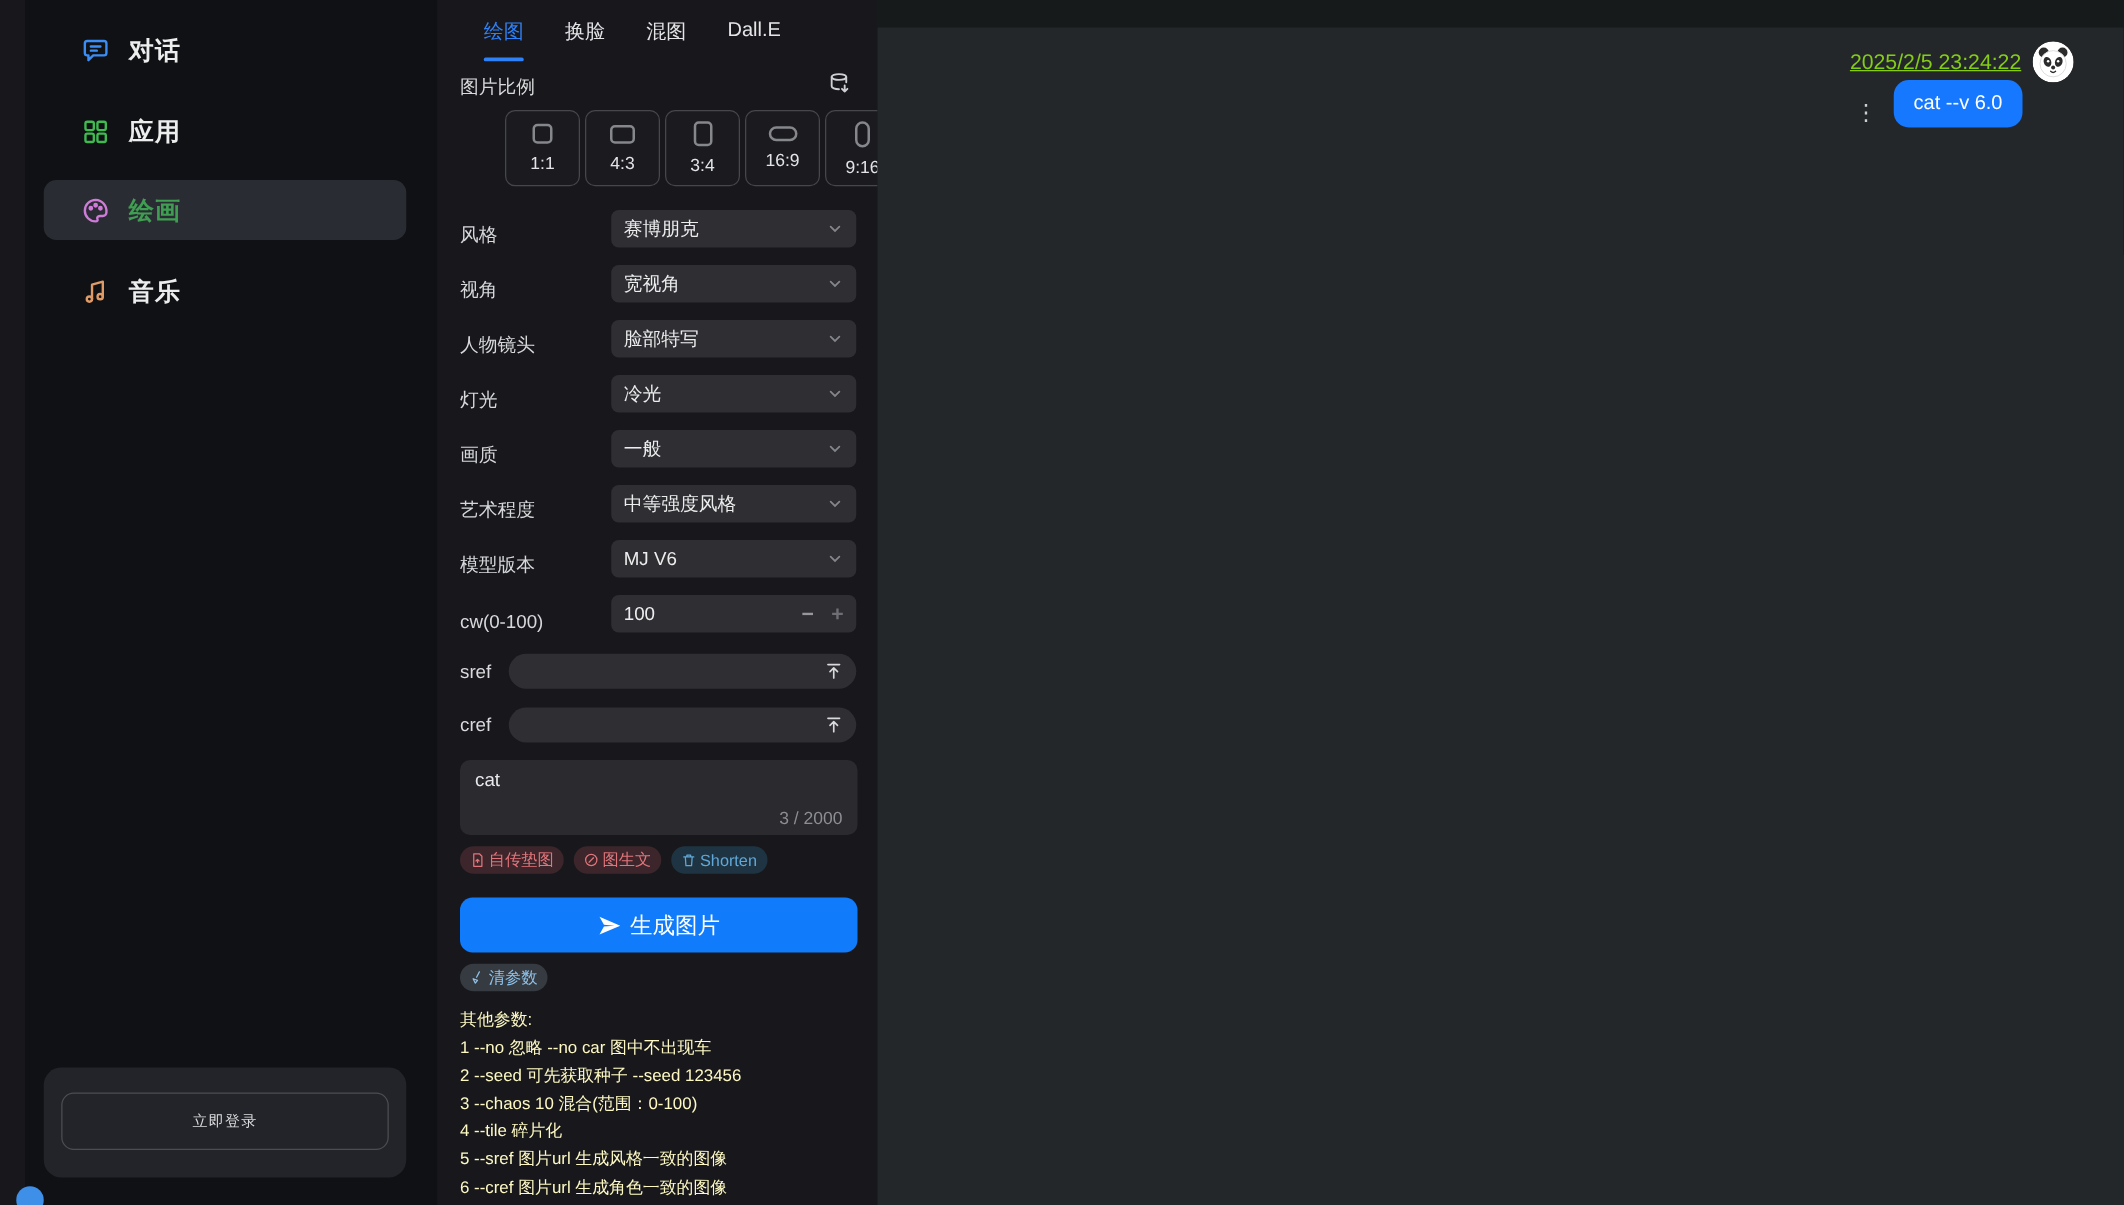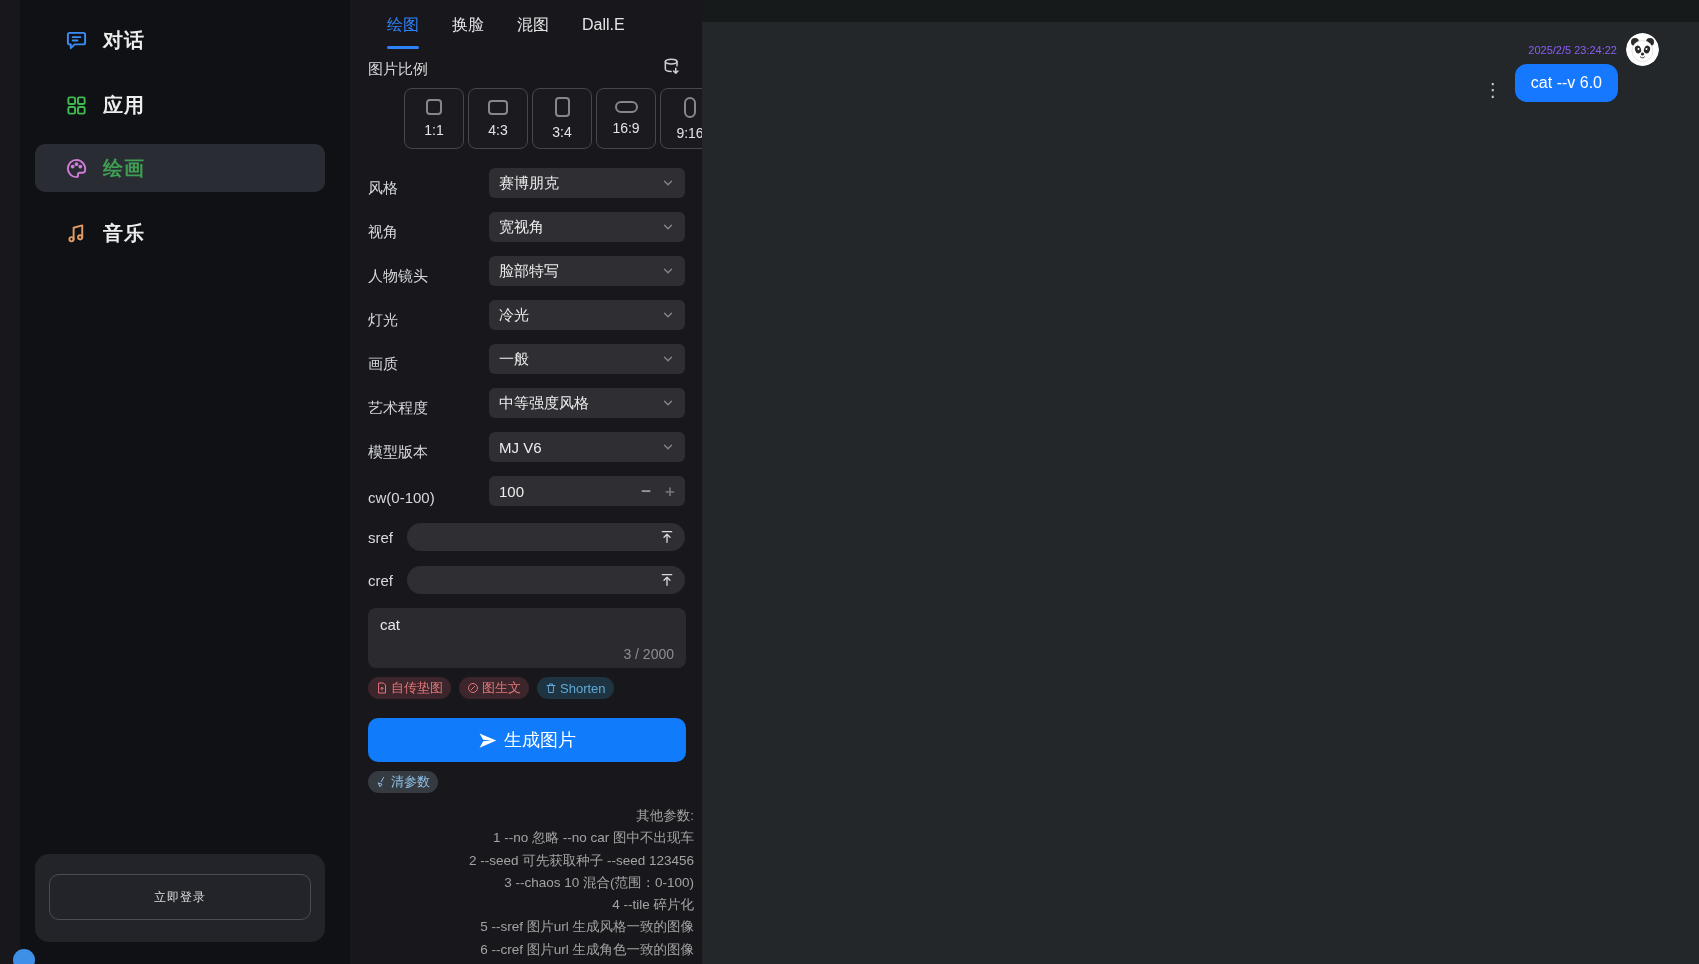--- a/index.html
+++ b/index.html
@@ -75,28 +75,28 @@
   .pill.red { color:#e0757b; background:#3c262b; }
   .pill.blue { color:#61a8d8; background:#1f3442; }
   .pill.grey { color:#8fc2e9; background:#363b42; }
 
   .gen-btn { position:absolute; top:718px; left:18px; right:16px; height:44px; background:#107bfb;
              border-radius:10px; display:flex; align-items:center; justify-content:center; gap:7px;
              color:#fff; font-size:18px; cursor:pointer; }
   .gen-btn svg { width:19px; height:19px; }
   .clear-row { position:absolute; top:771px; left:18px; }
 
-  .notes { position:absolute; top:805px; left:18px; right:8px; font-size:13.5px; color:#a3a3a3;
-           line-height:22.3px;text-align:right; }
+  .notes { position:absolute; top:805px; left:18px; right:8px; font-size:13.5px; color:#fef9c3;
+           line-height:22.3px; }
 
   
   .chat { flex:1; background:#161a1b; position:relative; }
   .chat-surface { position:absolute; top:22px; left:0; right:0; bottom:0; background:#232729; }
   .msg-head { position:absolute; top:33px; right:40px; display:flex; align-items:center; gap:9px; }
-  .timestamp { font-size:11px; color:#8b5cf6; }
+  .timestamp { font-size:17px; color:#84cc16;text-decoration:underline; }
   .avatar { width:33px; height:33px; border-radius:50%; overflow:hidden; flex-shrink:0; }
   .msg-row { position:absolute; top:64px; right:81px; display:flex; align-items:center; gap:13px; }
   .dots { font-size:18px; color:#cdced0; cursor:pointer; line-height:1; padding-top:14px; }
   .bubble { background:#1677ff; color:#fff; font-size:16px; padding:10px 16px; border-radius:12px;
             white-space:nowrap; }
 </style>
 </head>
 <body>
 
 <div class="app">

